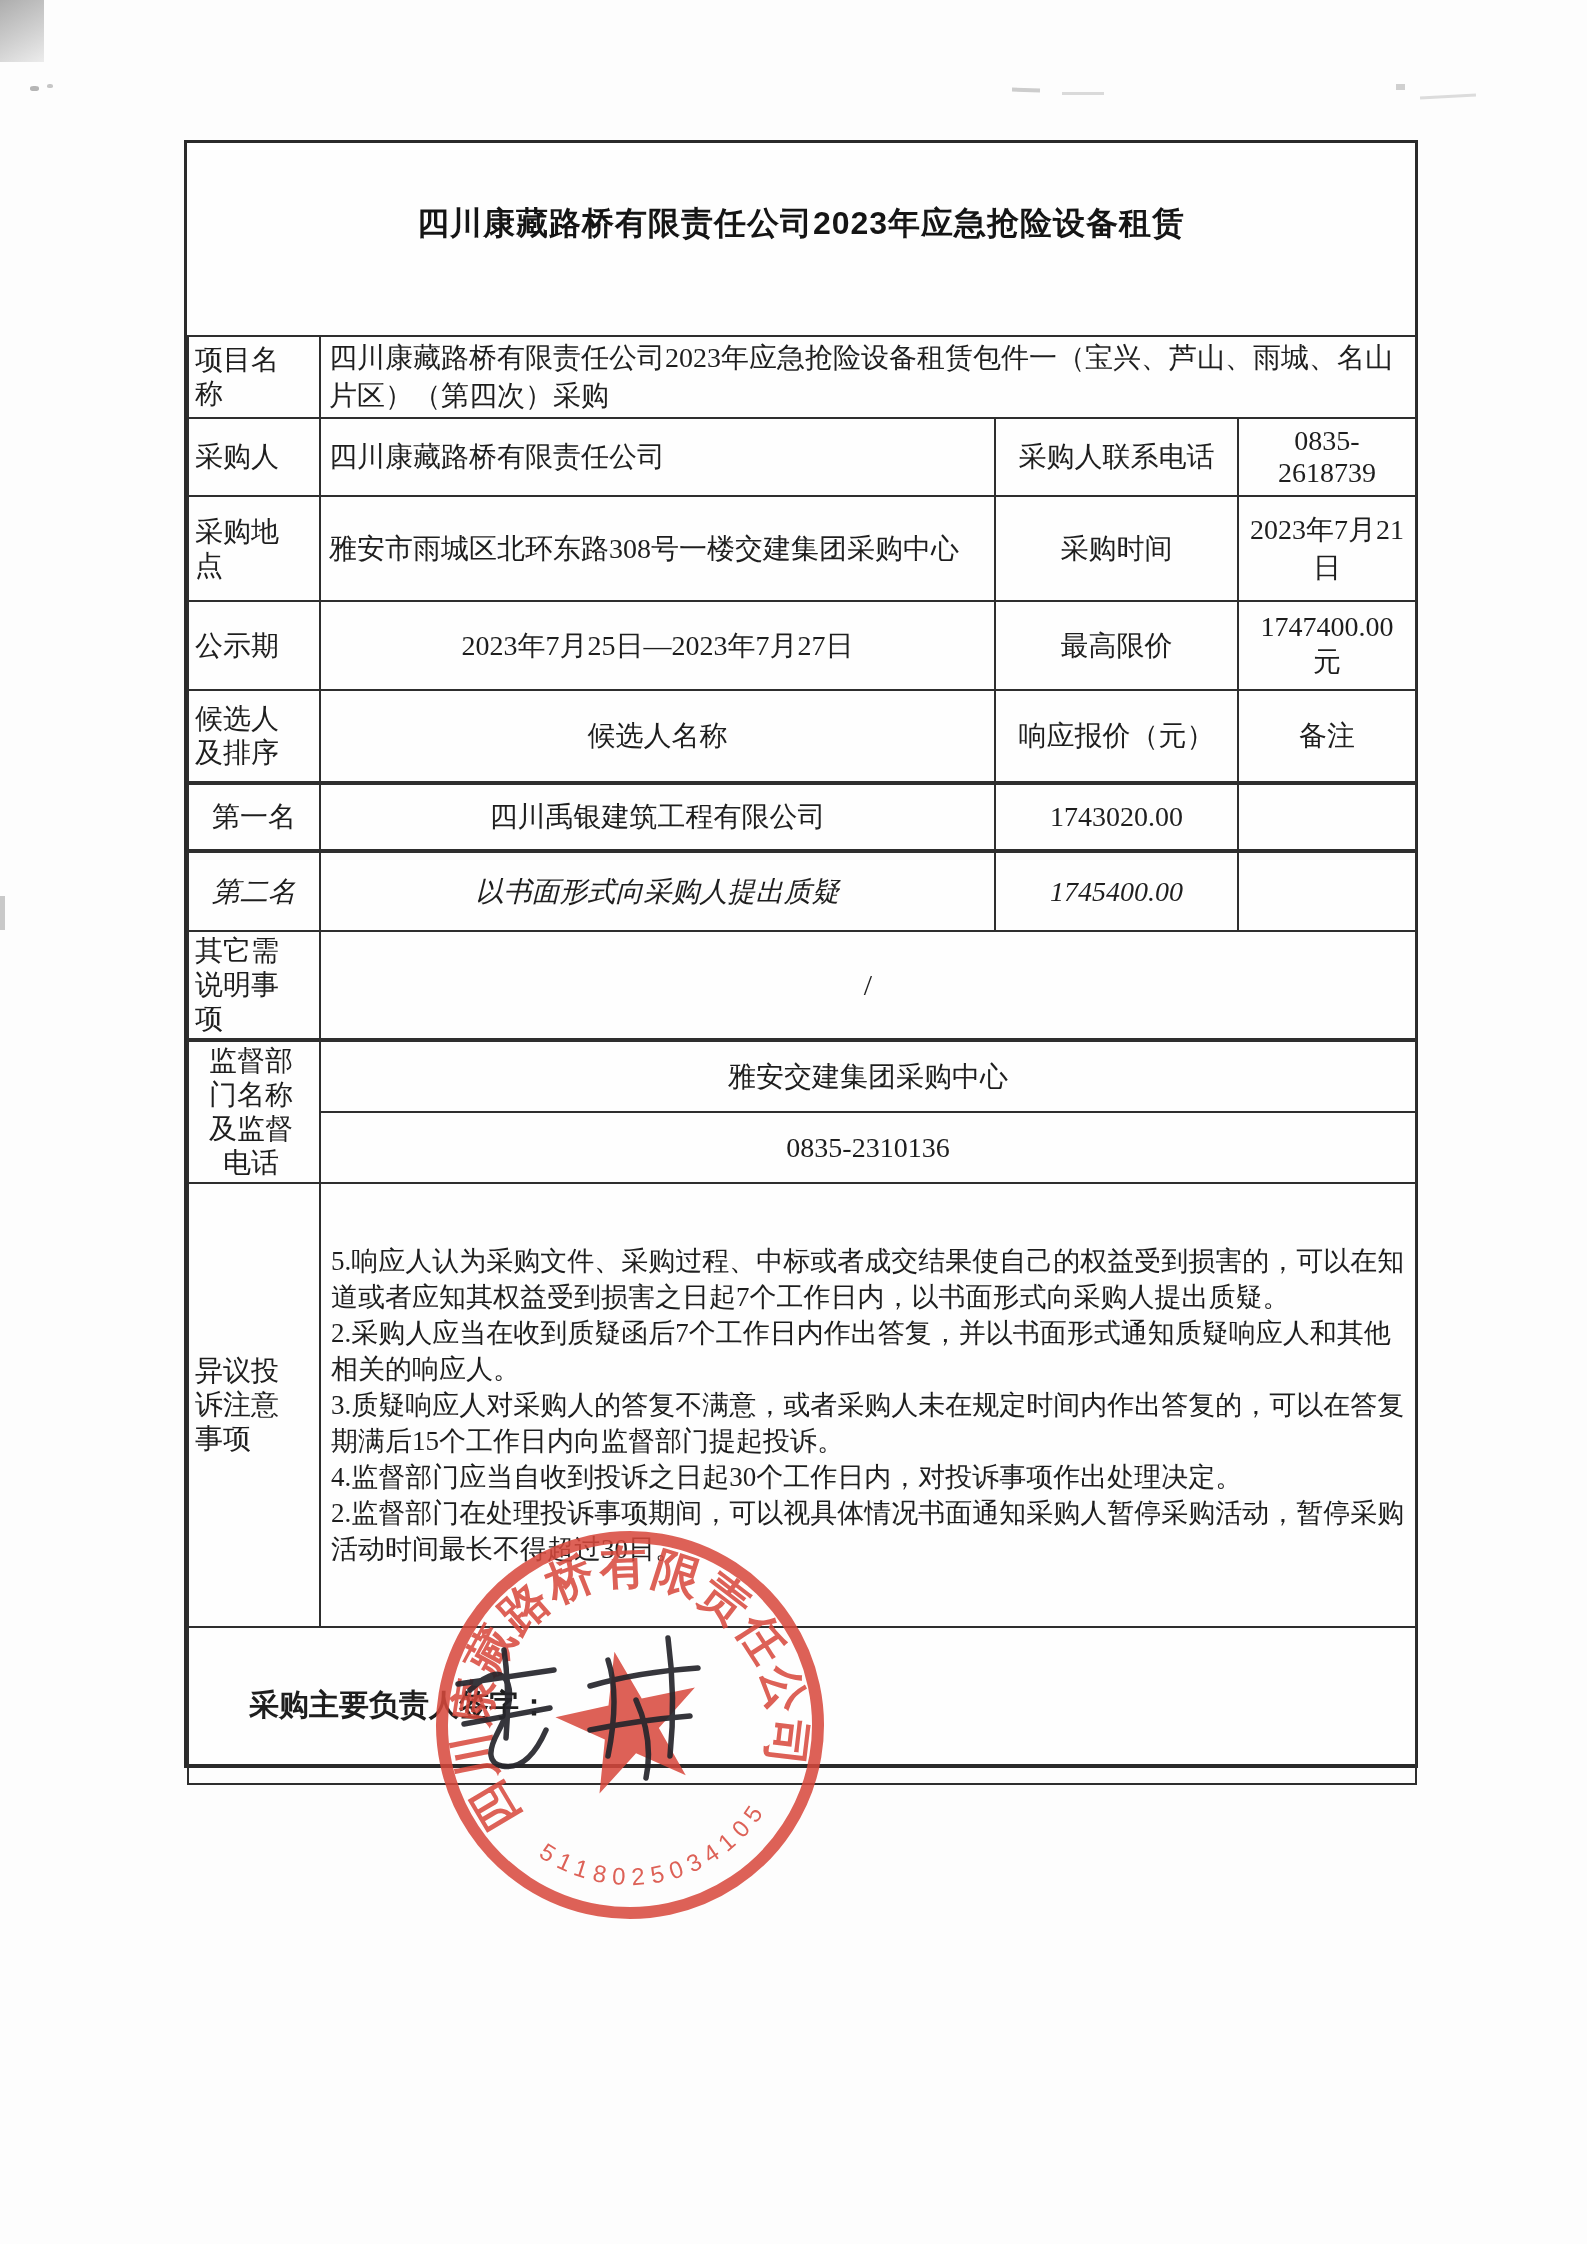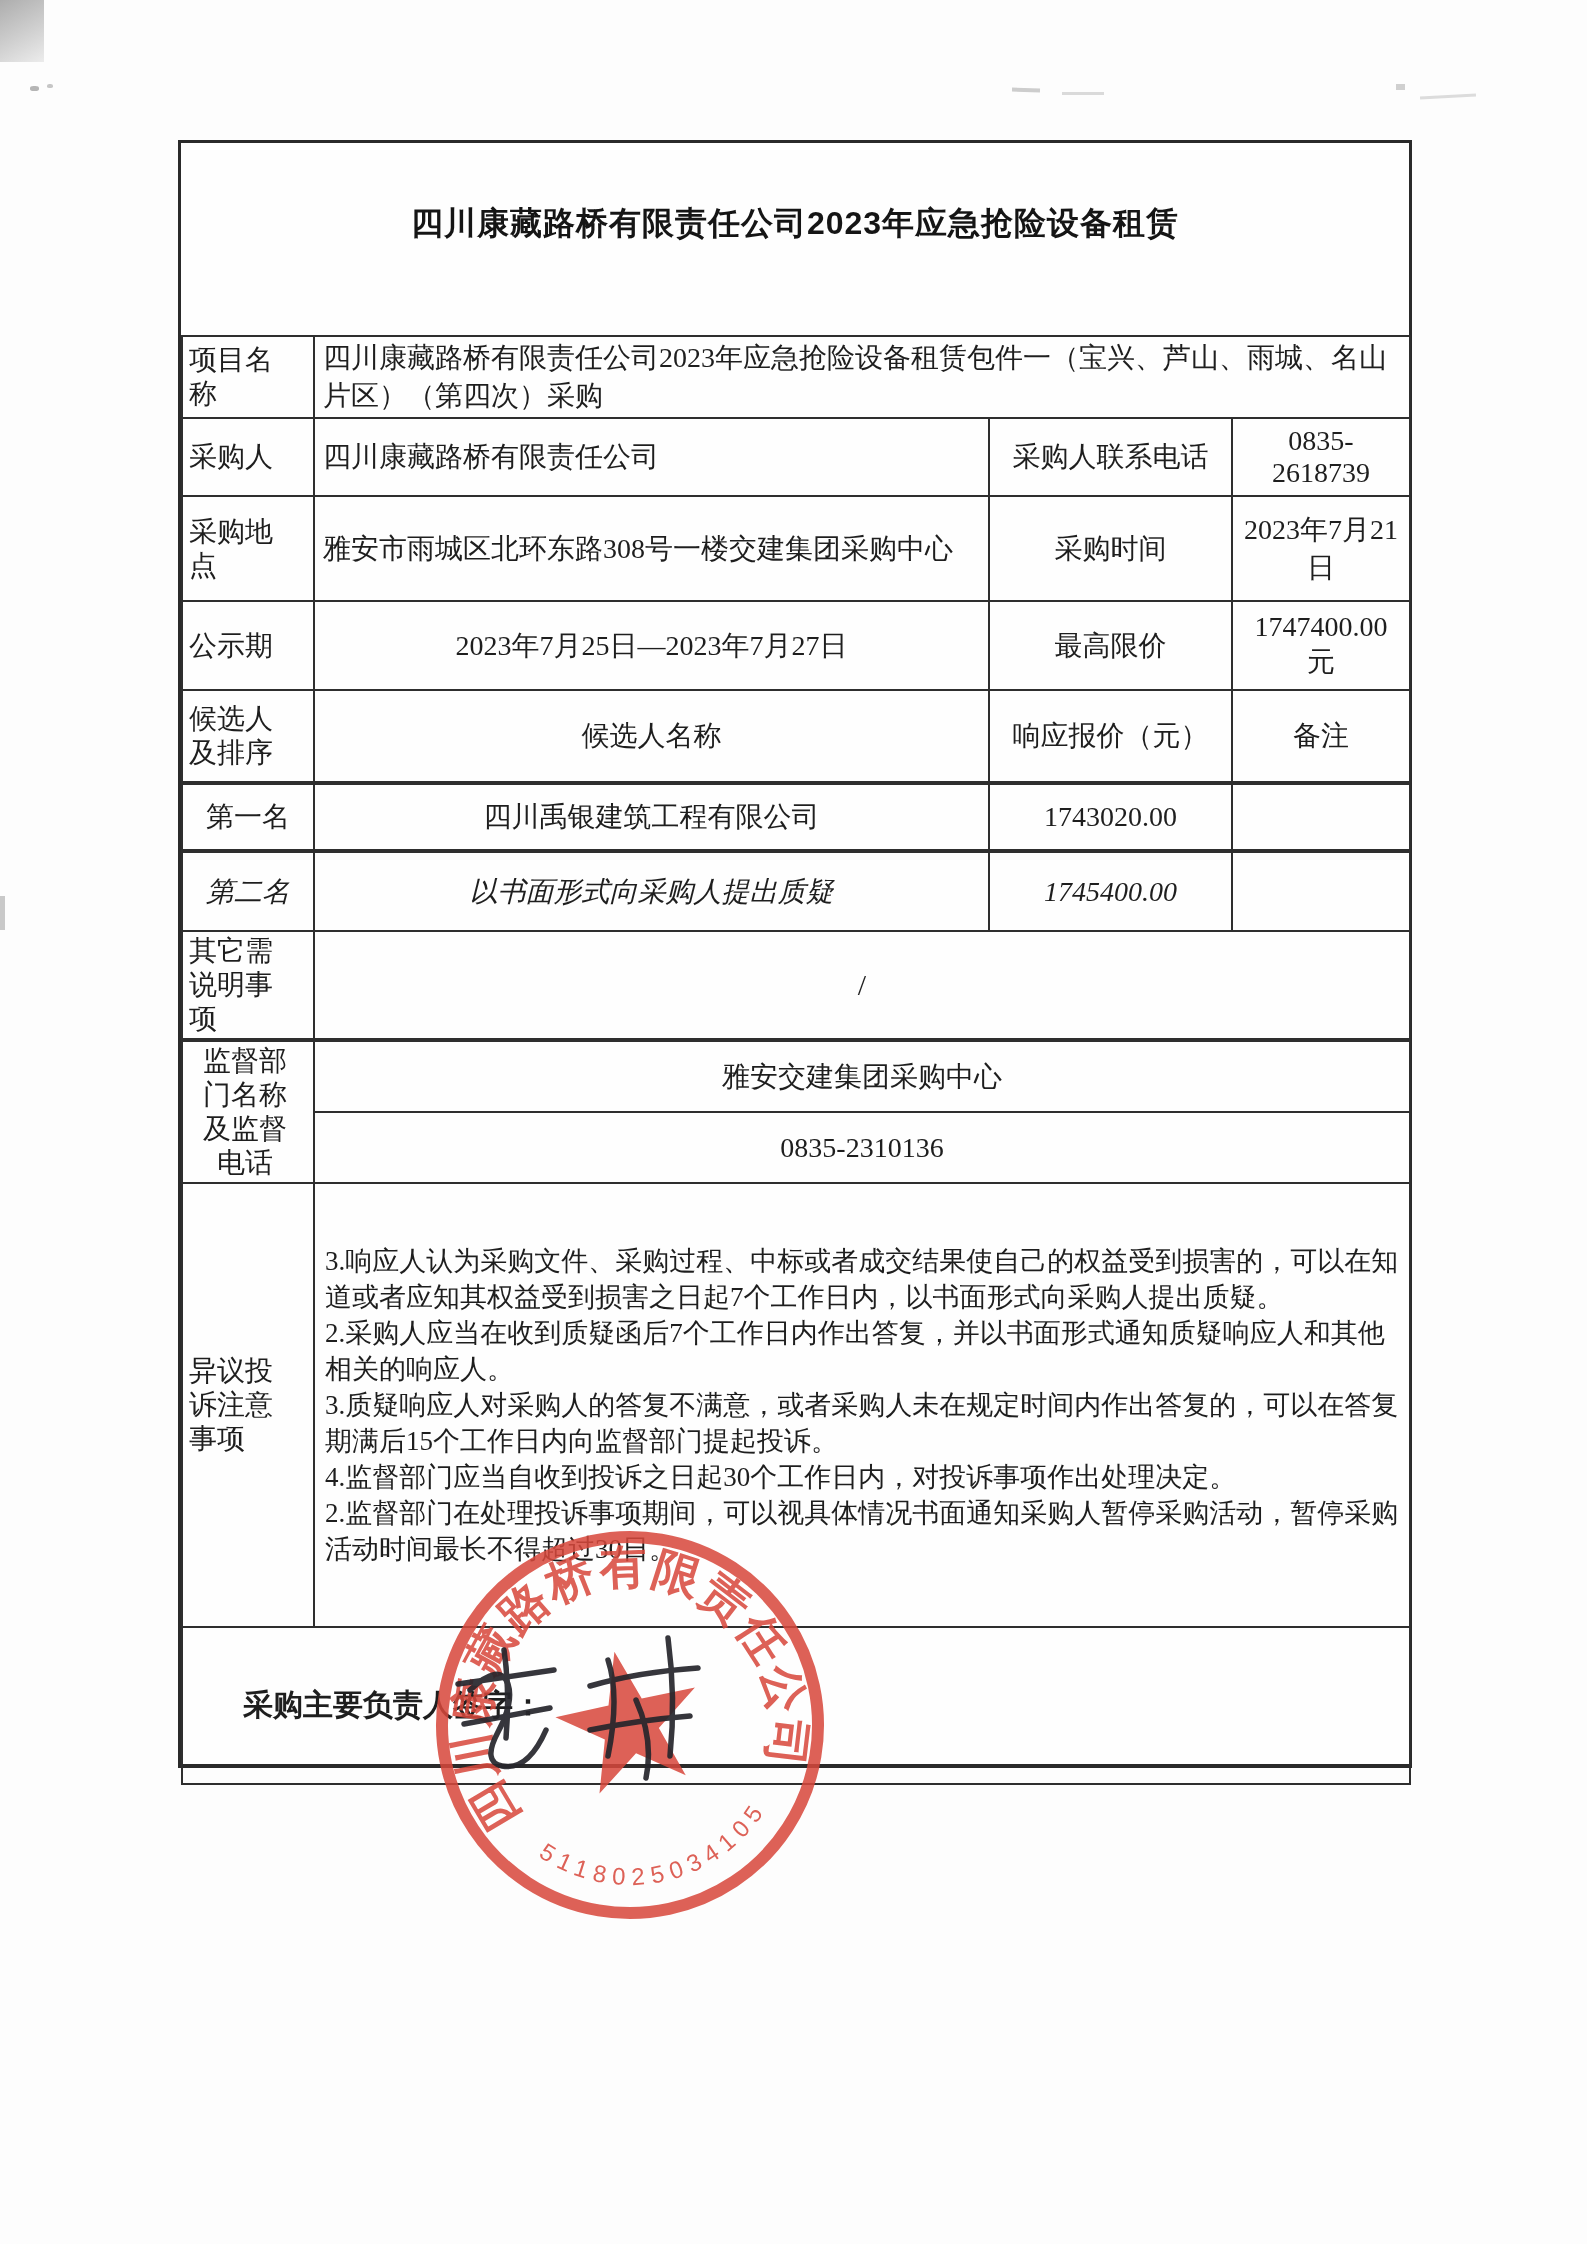--- a/index.html
+++ b/index.html
@@ -11,21 +11,21 @@
   #art-dot1{left:30px;top:86px;width:9px;height:5px;background:#b5b5b5;border-radius:40%;}
   #art-dot2{left:47px;top:84px;width:6px;height:4px;background:#c6c6c6;border-radius:40%;}
   #art-dash1{left:1012px;top:88px;width:28px;height:4px;background:#cdcdcd;transform:rotate(2deg);}
   #art-dash2{left:1062px;top:92px;width:42px;height:3px;background:#dadada;}
   #art-dash3{left:1396px;top:84px;width:9px;height:6px;background:#d0d0d0;}
   #art-dash4{left:1420px;top:95px;width:56px;height:3px;background:#dcdcdc;transform:rotate(-3deg);}
   #art-edge{left:0;top:896px;width:5px;height:34px;background:#c9c9c9;}
   #stray-mark{position:absolute;left:296px;top:196px;font-size:30px;color:#3a3a3a;}
 
   
-  #frame{position:absolute;left:178px;top:140px;width:1234px;height:1628px;
+  #frame{position:absolute;left:184px;top:140px;width:1234px;height:1628px;
          border:3px solid #2a2a2a;border-bottom-width:4px;box-sizing:border-box;background:#fefefe;}
   #title{margin-top:58px;text-align:center;font-family:"Liberation Sans",sans-serif;
          font-weight:700;font-size:32px;line-height:45px;color:#151515;letter-spacing:1px;}
 
   
   table{position:absolute;left:0px;top:192px;width:1228px;border-collapse:collapse;table-layout:fixed;}
   td{border:2px solid #2e2e2e;font-size:28px;vertical-align:middle;padding:2px 8px;box-sizing:border-box;
      overflow:hidden;}
   .lbl{white-space:pre-line;line-height:34px;padding-left:6px;}
   .ctr{text-align:center;}
@@ -138,21 +138,21 @@
       </tr>
       <tr class="r9b">
         <td colspan="3" class="ctr">0835-2310136</td>
       </tr>
 
       <tr class="r10">
         <td class="lbl">异议投
 诉注意
 事项</td>
         <td colspan="3" id="objection-text">
-          <div>3.响应人认为采购文件、采购过程、中标或者成交结果使自己的权益受到损害的，可以在知道或者应知其权益受到损害之日起7个工作日内，以书面形式向采购人提出质疑。</div>
+          <div>5.响应人认为采购文件、采购过程、中标或者成交结果使自己的权益受到损害的，可以在知道或者应知其权益受到损害之日起7个工作日内，以书面形式向采购人提出质疑。</div>
           <div>2.采购人应当在收到质疑函后7个工作日内作出答复，并以书面形式通知质疑响应人和其他相关的响应人。</div>
           <div>3.质疑响应人对采购人的答复不满意，或者采购人未在规定时间内作出答复的，可以在答复期满后15个工作日内向监督部门提起投诉。</div>
           <div>4.监督部门应当自收到投诉之日起30个工作日内，对投诉事项作出处理决定。</div>
           <div>2.监督部门在处理投诉事项期间，可以视具体情况书面通知采购人暂停采购活动，暂停采购活动时间最长不得超过30日。</div>
         </td>
       </tr>
 
       <tr class="r11">
         <td colspan="4" id="signature-cell">采购主要负责人签字：</td>
       </tr>

